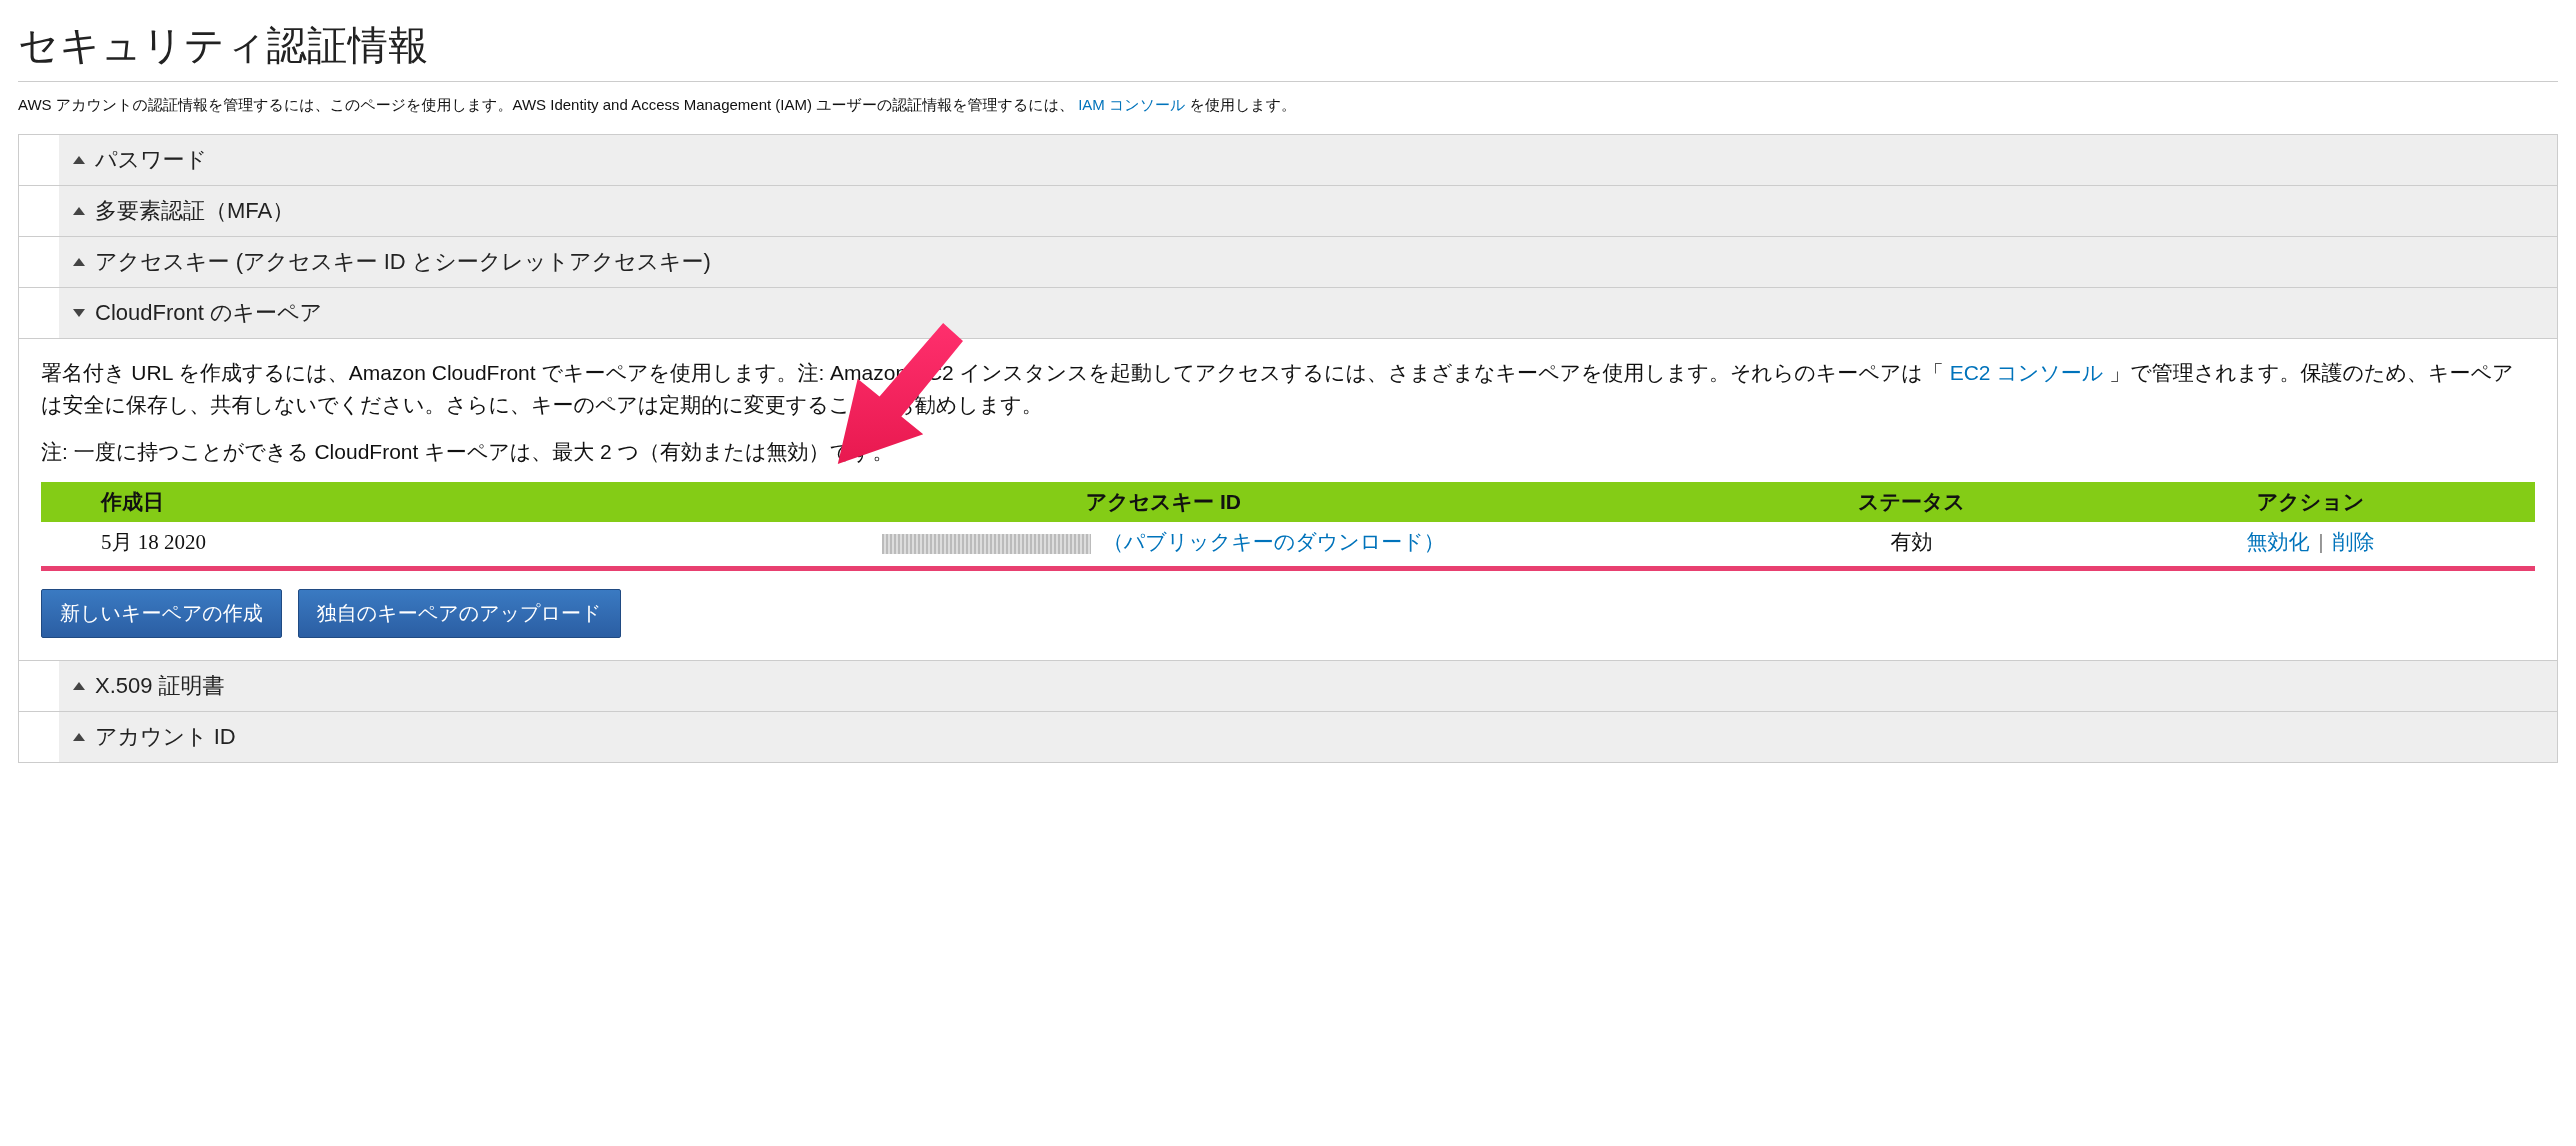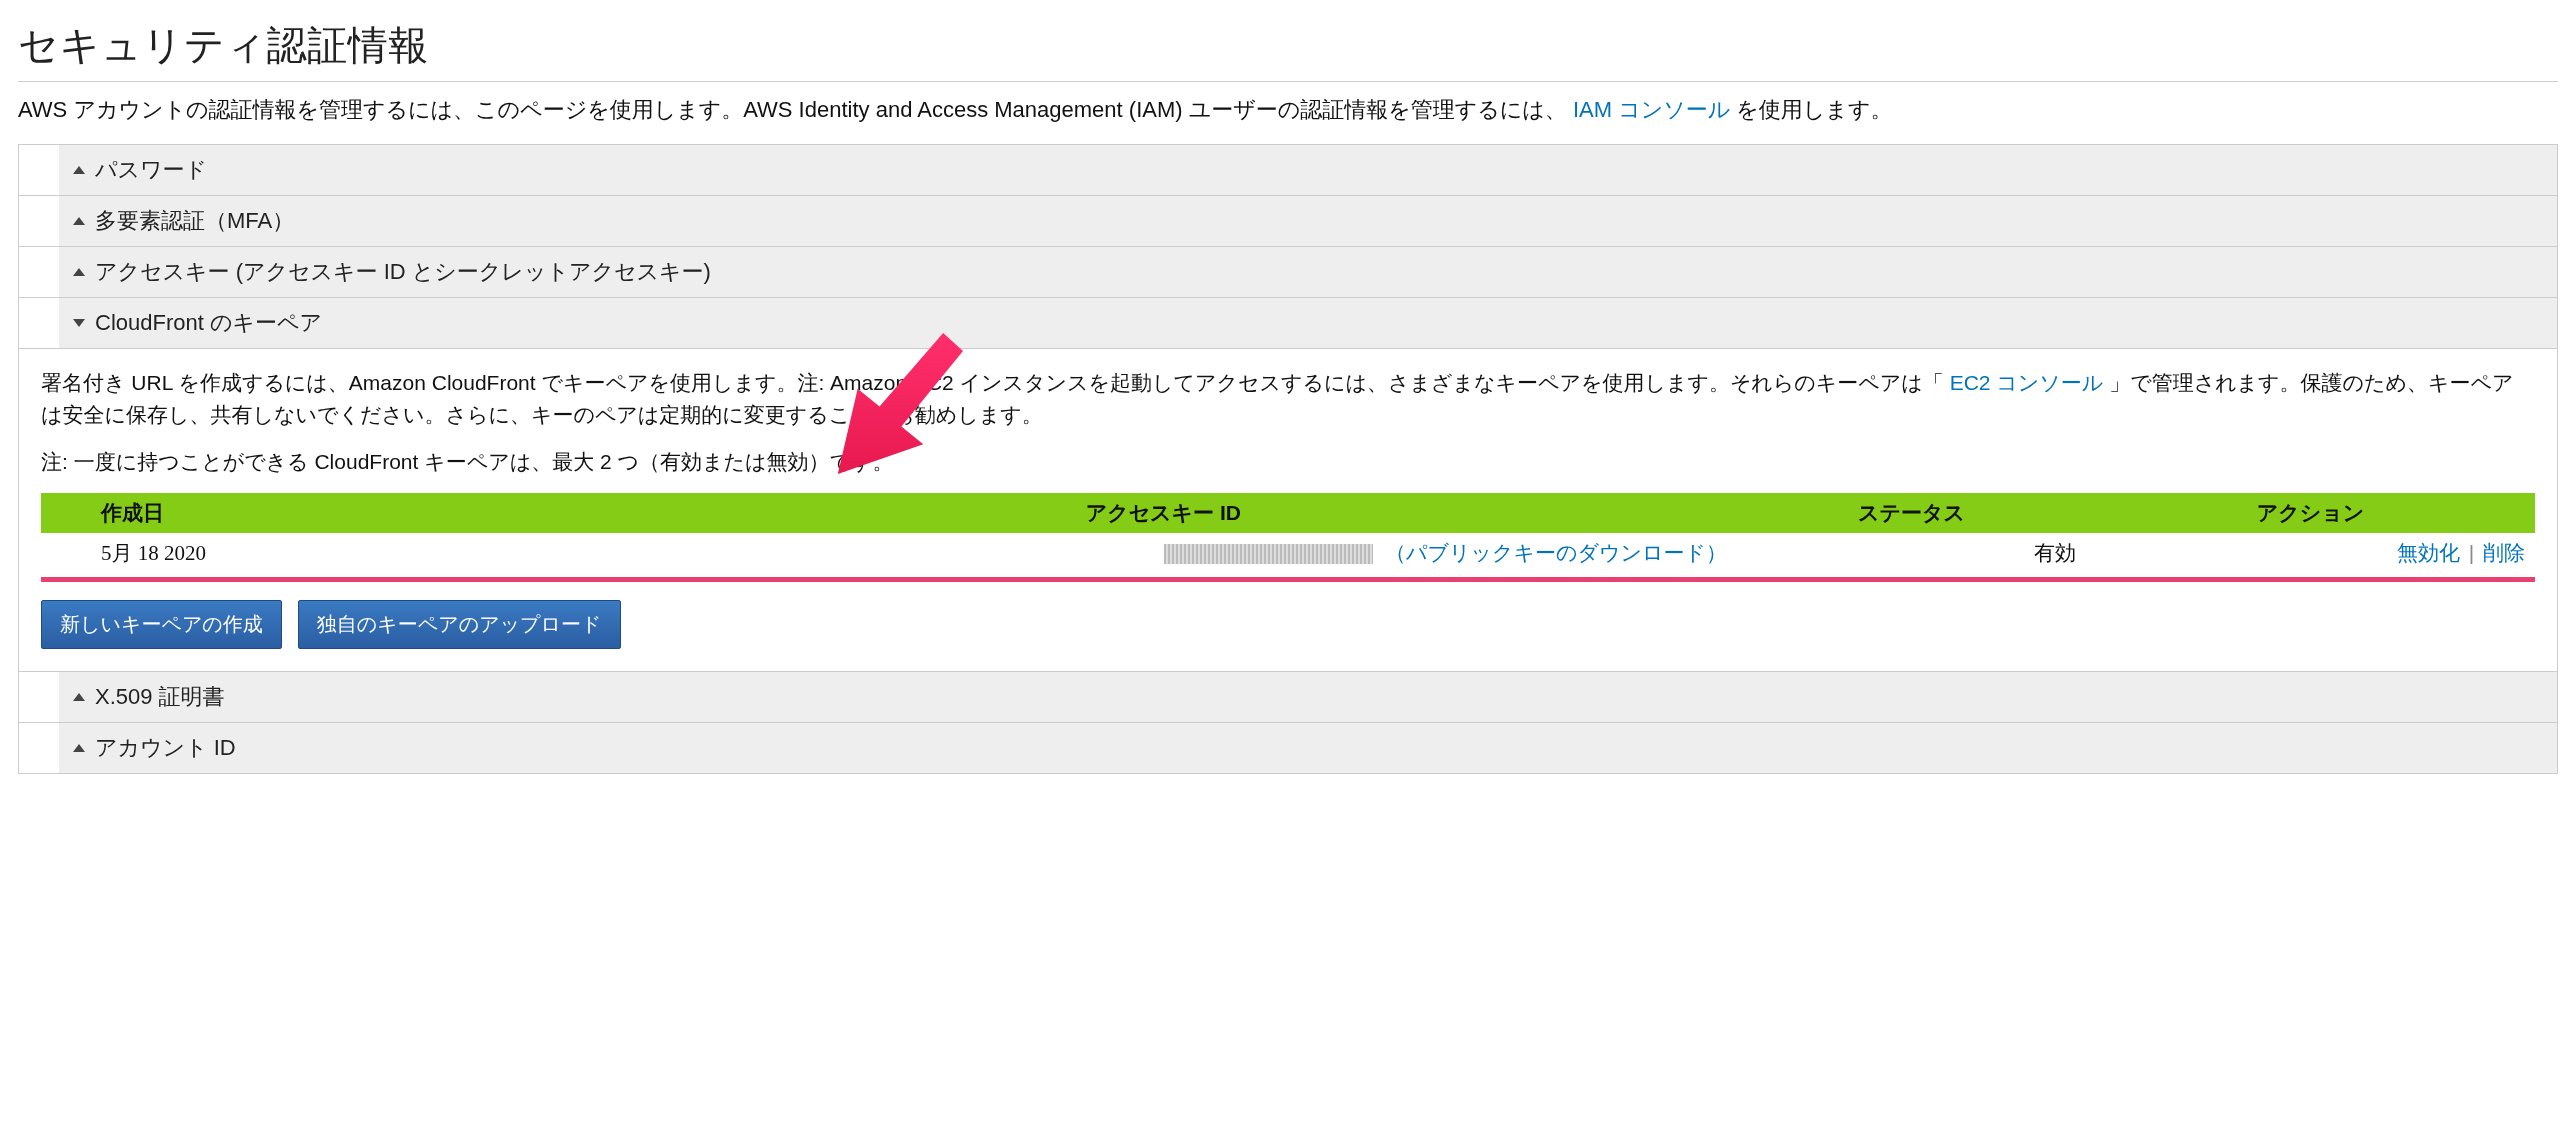--- a/index.html
+++ b/index.html
@@ -6,21 +6,21 @@
   body {
     margin: 0;
     padding: 18px 18px 0 18px;
     font-family: "Hiragino Kaku Gothic ProN", "Yu Gothic", Meiryo, Arial, sans-serif;
     color: #111;
     background: #fff;
     font-size: 22px;
   }
   h1 { font-size: 40px; font-weight: 400; margin: 0 0 8px 0; color: #222; letter-spacing: 0.5px; }
   .intro { border-top: 1px solid #ccc; padding-top: 12px; margin-bottom: 18px; }
-  .intro p { margin: 0 0 18px 0; line-height: 1.45; font-size: 22px; }
+  .intro p { margin: 0 0 18px 0; line-height: 1.45; font-size: 15px; }
   a, .link { color: #0073bb; text-decoration: none; cursor: pointer; }
 
   .accordion { border: 1px solid #ccc; }
   .acc-item + .acc-item { border-top: 1px solid #ccc; }
   .acc-header {
     background: #eee;
     padding: 10px 14px;
     cursor: pointer;
     display: flex;
     align-items: center;
@@ -56,21 +56,21 @@
   }
   table.kp thead th {
     background: #84cc16;
     font-weight: 700;
     padding: 6px 10px;
     text-align: center;
     border: none;
   }
   table.kp tbody td {
     padding: 6px 10px;
-    text-align: right;
+    text-align: center;
     border: none;
   }
   .col-created { width: 22%; text-align: left !important; padding-left: 60px !important; }
   .col-id { width: 46%; }
   .col-status { width: 14%; }
   .col-action { width: 18%; }
 
   .redacted {
     display: inline-block;
     width: 209px; height: 20px;

